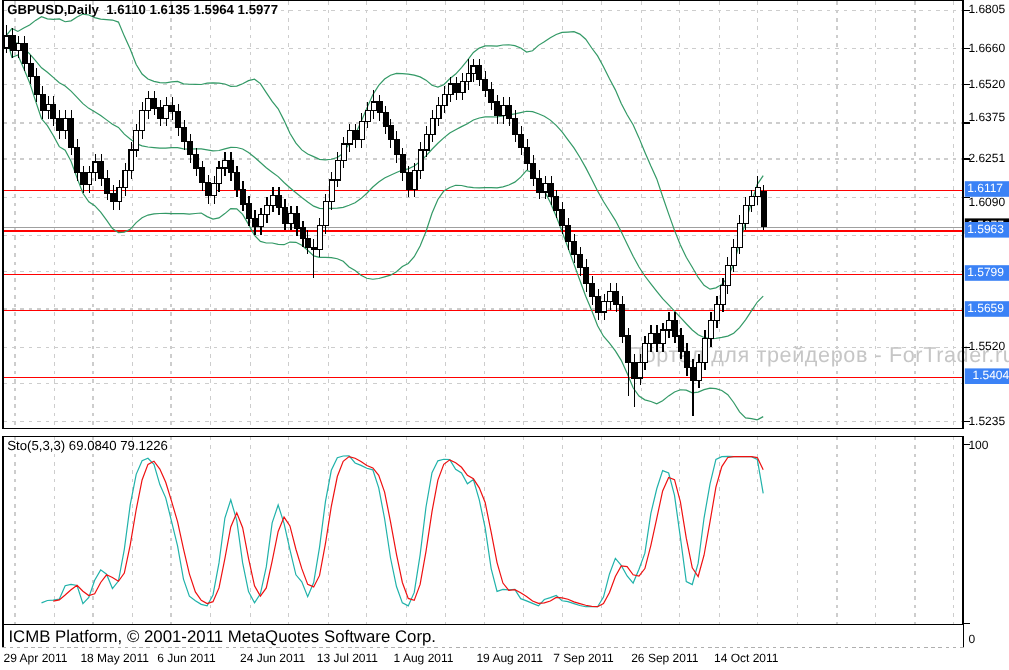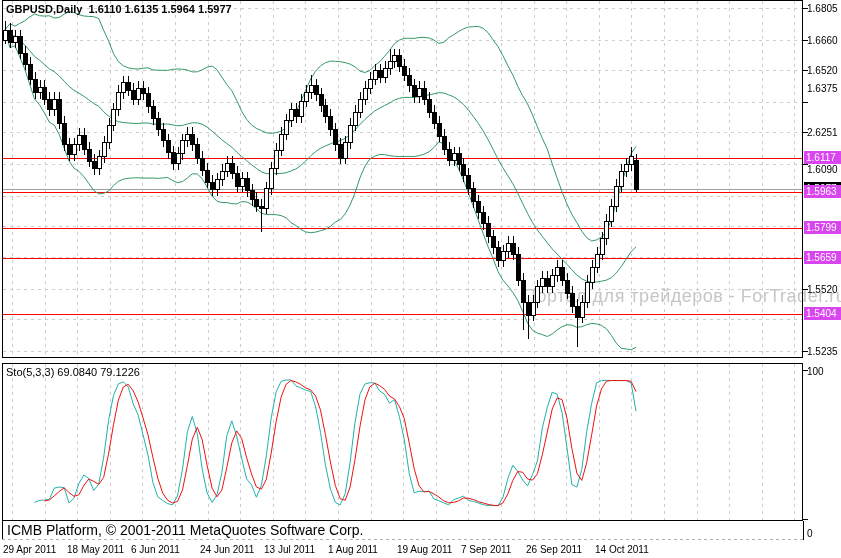--- a/index.html
+++ b/index.html
@@ -8,21 +8,21 @@
   #chart-svg{position:absolute;left:0;top:0;z-index:2;}
   #labels{position:absolute;left:0;top:0;width:841px;height:558px;z-index:3;pointer-events:none;}
   .lbl{position:absolute;font-size:10px;color:#000;white-space:pre;line-height:12px;}
   #title{left:6px;top:3px;font-size:11px;font-weight:bold;}
   #stoLabel{left:6px;top:366px;font-size:11px;}
   #statusText{left:7px;top:524px;font-size:14px;}
   .axis-hit{position:absolute;z-index:1;}
   #price-axis-hit{left:804px;top:0;width:37px;height:541px;}
   #time-axis-hit{left:0;top:542px;width:804px;height:16px;}
   .box-lbl{position:absolute;width:37px;height:13px;line-height:13px;font-size:10px;
-           color:#fff;background:#d946ef;padding-left:2px;box-sizing:border-box;}
+           color:#fff;background:#3b82f6;padding-left:2px;box-sizing:border-box;}
   .box-black{background:#000000;}
 </style>
 </head>
 <body>
 
 <div id="root">
   <div class="axis-hit" id="price-axis-hit"></div>
   <div class="axis-hit" id="time-axis-hit"></div>
 
   <svg id="chart-svg" width="841" height="558">
@@ -388,31 +388,31 @@
     </svg>
 
   <div id="labels">
     <div class="lbl" id="title">GBPUSD,Daily  1.6110 1.6135 1.5964 1.5977</div>
     <div class="lbl" id="stoLabel">Sto(5,3,3) 69.0840 79.1226</div>
     <div class="lbl" id="statusText">ICMB Platform, © 2001-2011 MetaQuotes Software Corp.</div>
     <div id="gen-labels">
         <div class="lbl" style="left: 807px; top: 3px;">1.6805</div>
         <div class="lbl" style="left: 807px; top: 35px;">1.6660</div>
         <div class="lbl" style="left: 807px; top: 65px;">1.6520</div>
-        <div class="lbl" style="left: 807px; top: 83px;">1.6375</div>
+        <div class="lbl" style="left: 807px; top: 93px;">1.6375</div>
         <div class="lbl" style="left: 807px; top: 127px;">2.6251</div>
         <div class="lbl" style="left: 807px; top: 164px;">1.6090</div>
         <div class="lbl" style="left: 807px; top: 284px;">1.5520</div>
         <div class="lbl" style="left: 807px; top: 346px;">1.5235</div>
         <div class="box-lbl box-black" style="left: 804px; top: 182px;">1.5977</div>
         <div class="box-lbl" style="left: 804px; top: 151px;">1.6117</div>
         <div class="box-lbl" style="left: 804px; top: 185px;">1.5963</div>
         <div class="box-lbl" style="left: 804px; top: 221px;">1.5799</div>
         <div class="box-lbl" style="left: 804px; top: 251px;">1.5659</div>
-        <div class="box-lbl" style="left: 804px; top: 307px;">1.5404</div>
+        <div class="box-lbl" style="left: 804px; top: 307px; text-align: right;">1.5404</div>
         <div class="lbl" style="left: 807px; top: 366px;">100</div>
         <div class="lbl" style="left: 807px; top: 528px;">0</div>
         <div class="lbl" style="left: 3px; top: 544px;">29 Apr 2011</div>
         <div class="lbl" style="left: 67px; top: 544px;">18 May 2011</div>
         <div class="lbl" style="left: 131px; top: 544px;">6 Jun 2011</div>
         <div class="lbl" style="left: 200px; top: 544px;">24 Jun 2011</div>
         <div class="lbl" style="left: 264px; top: 544px;">13 Jul 2011</div>
         <div class="lbl" style="left: 328px; top: 544px;">1 Aug 2011</div>
         <div class="lbl" style="left: 397px; top: 544px;">19 Aug 2011</div>
         <div class="lbl" style="left: 461px; top: 544px;">7 Sep 2011</div>

